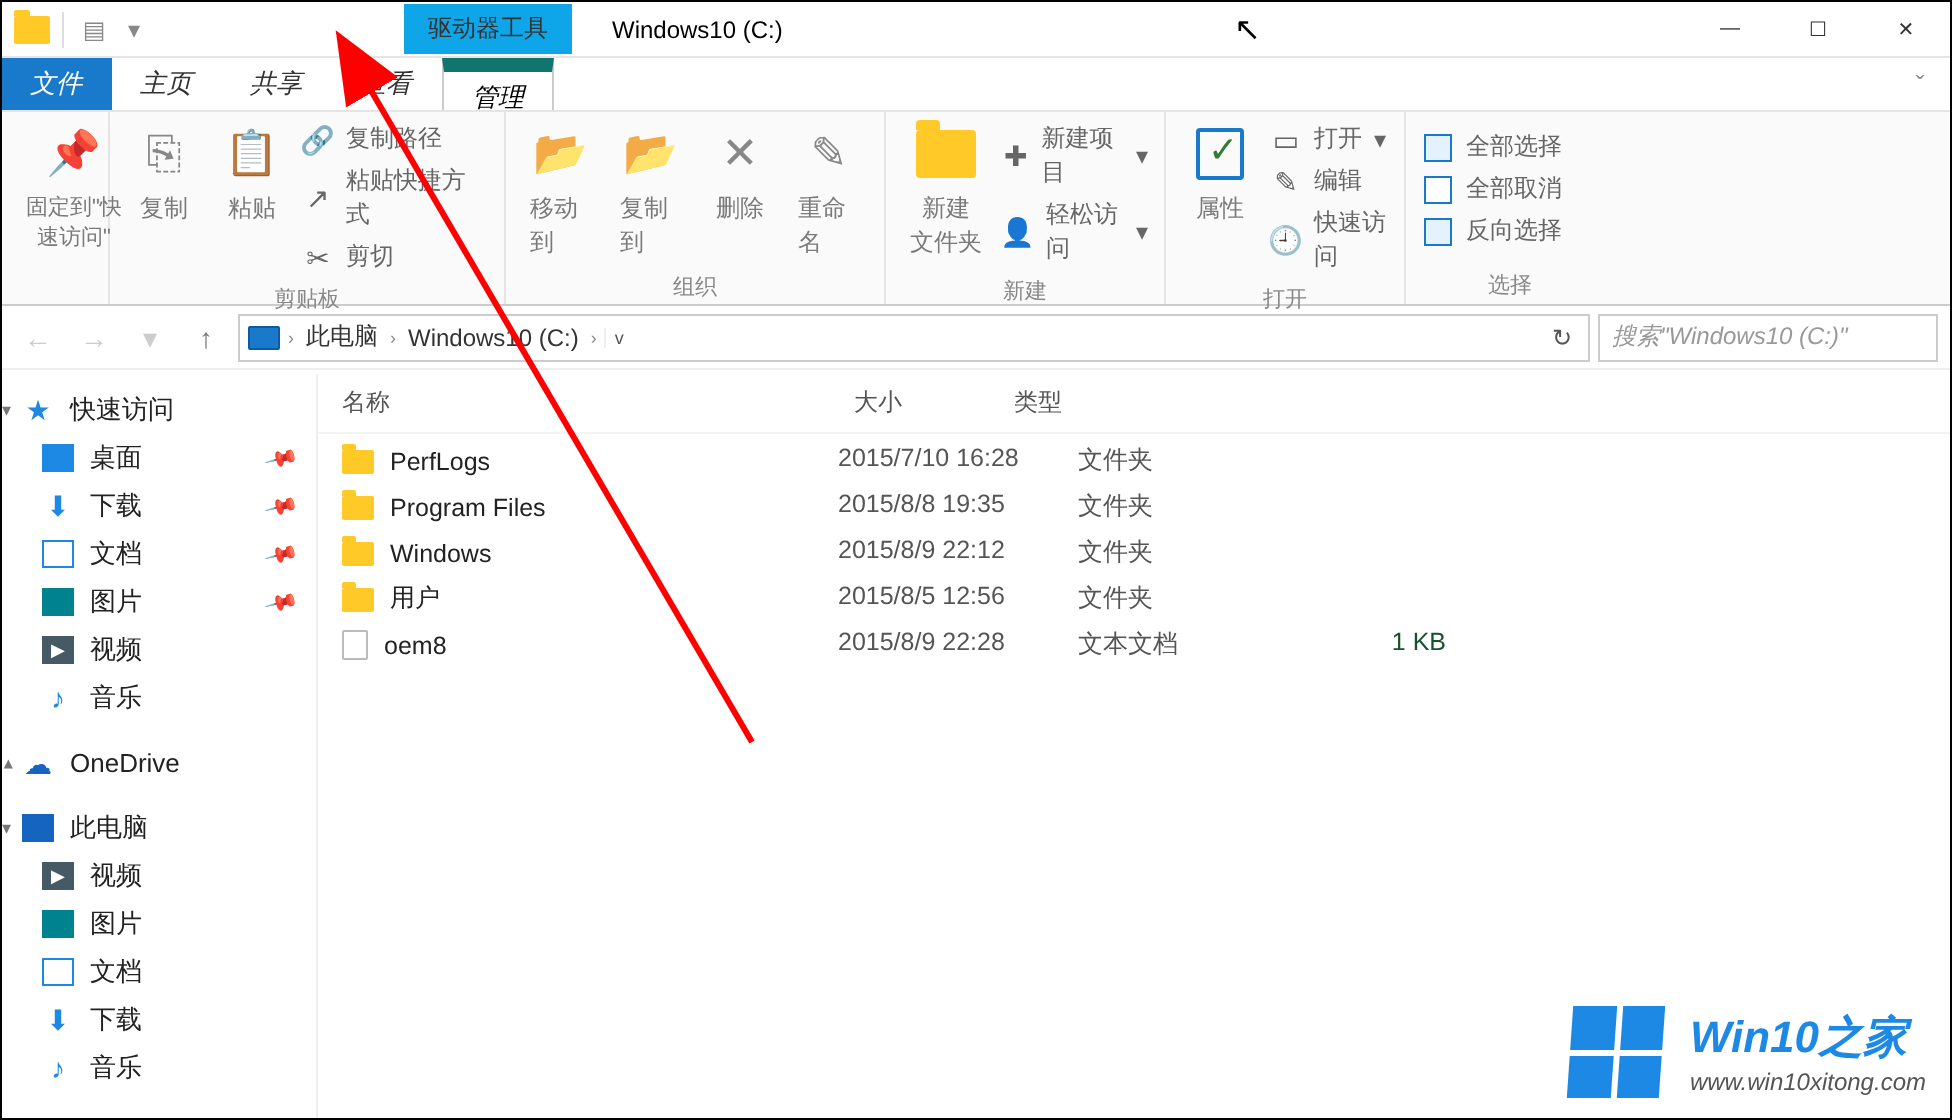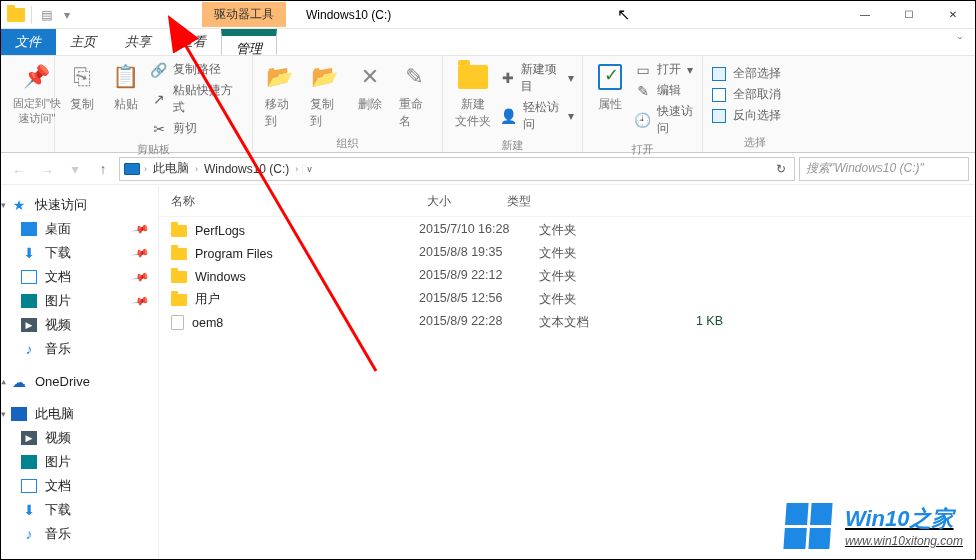--- a/index.html
+++ b/index.html
@@ -5,21 +5,21 @@
 * { box-sizing: border-box; margin: 0; padding: 0; font-family: "Microsoft YaHei", "Segoe UI", sans-serif; }
 body { width: 976px; height: 560px; background: #fff; border: 1px solid #000; position: relative; overflow: hidden; }
 
 
 .titlebar { height: 28px; display: flex; align-items: center; background: #fff; border-bottom: 1px solid #e5e5e5; font-size: 12px; }
 .titlebar .qat { display: flex; align-items: center; gap: 2px; padding: 0 6px; }
 .titlebar .qat .folder-ic { width: 18px; height: 14px; background: #ffca28; border-radius: 1px; position: relative; }
 .titlebar .qat .folder-ic:before { content:""; position:absolute; top:-3px; left:0; width:8px; height:3px; background:#ffca28; border-radius:1px 1px 0 0; }
 .titlebar .qat .bar { width: 1px; height: 18px; background: #ddd; margin: 0 4px; }
 .titlebar .qat .qbtn { width: 18px; height: 18px; display:flex; align-items:center; justify-content:center; color:#888; }
-.titlebar .drive-tab { background: #fdba74; color: #333; padding: 4px 12px; margin-left: 120px; }
+.titlebar .drive-tab { background: #0ea5e9; color: #333; padding: 4px 12px; margin-left: 120px; }
 .titlebar .title { padding: 0 20px; color: #000; }
 .titlebar .wincontrols { margin-left: auto; display: flex; }
 .titlebar .wincontrols div { width: 44px; height: 28px; display:flex; align-items:center; justify-content:center; color:#333; font-size:10px; }
 
 
 .tabs { height: 26px; display: flex; align-items: stretch; font-size: 13px; }
 .tabs .tab { padding: 4px 14px; border-right: 1px solid transparent; font-style: italic; }
 .tabs .tab.file { background:#1979ca; color:#fff; }
 .tabs .tab.normal { color:#333; }
 .tabs .tab.manage { border-top: 7px solid #0f766e; border-left:1px solid #ccc; border-right:1px solid #ccc; }
@@ -85,21 +85,21 @@
 .row .c-type { width: 120px; color:#555; }
 .row .c-size { width: 80px; text-align:right; color:#14532d; padding-right:16px; }
 .row .fld { width:16px; height:12px; background:#ffca28; border-radius:1px; position:relative; }
 .row .fld:before { content:""; position:absolute; top:-3px; left:0; width:7px; height:3px; background:#ffca28; border-radius:1px 1px 0 0; }
 .row .file-ic { width:13px; height:15px; background:#fff; border:1px solid #bbb; border-radius:1px; position:relative; }
 
 
 .arrow-svg { position:absolute; left:0; top:0; pointer-events:none; z-index:20; }
 
 
-.watermark { position:absolute; right:12px; bottom:10px; display:flex; align-items:center; gap:14px; z-index:30;text-decoration:underline; }
+.watermark { position:absolute; right:12px; bottom:10px; display:flex; align-items:center; gap:14px; z-index:30; }
 .winlogo { width:46px; height:46px; display:grid; grid-template-columns:1fr 1fr; grid-template-rows:1fr 1fr; gap:3px; transform: skewX(-4deg); }
 .winlogo div { background:#1e88e5; }
 .wm-text { display:flex; flex-direction:column; color:#1e88e5; }
 .wm-text .t1 { font-size:22px; font-weight:600; font-style:italic; }
 .wm-text .t2 { font-size:12px; color:#555; font-style:italic; }
 
 
 .cursor { position:absolute; left:616px; top:4px; font-size:16px; color:#000; z-index:25; }
 </style>
 </head>

